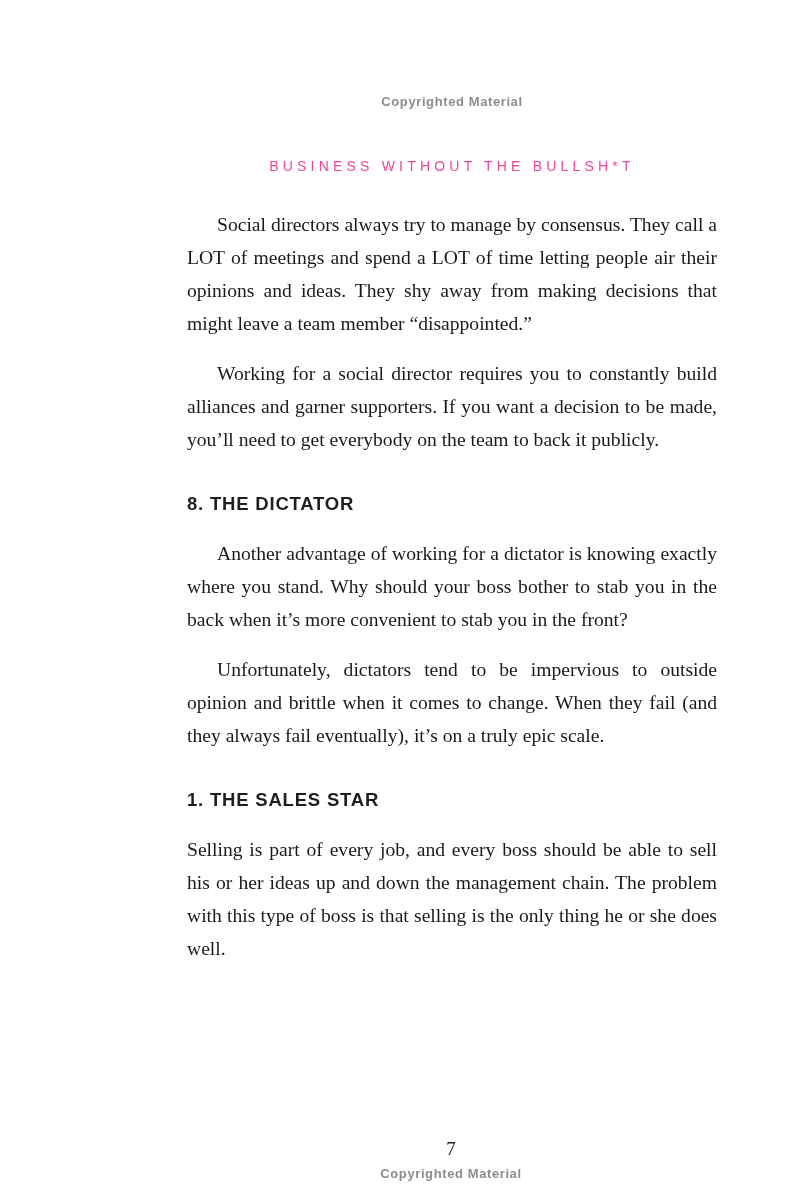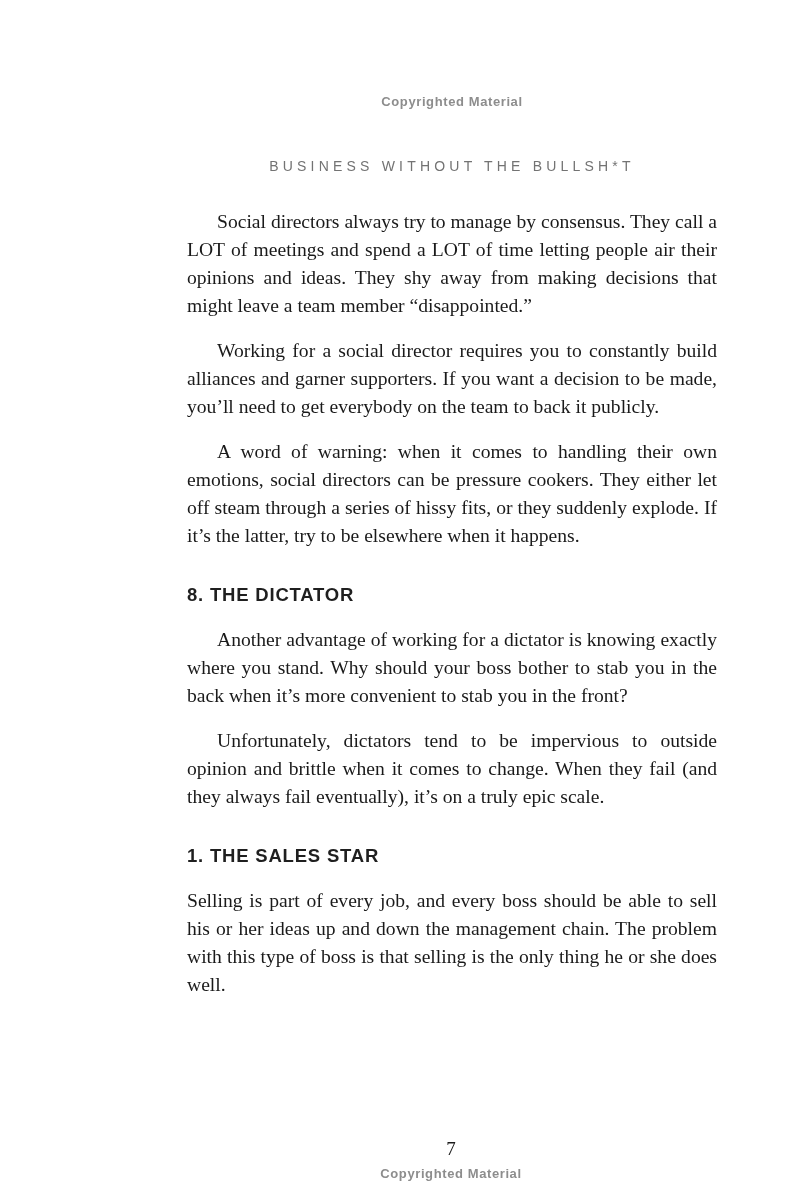--- a/index.html
+++ b/index.html
@@ -24,27 +24,27 @@
     font-weight: bold;
     letter-spacing: 0.6px;
     color: #8d8d8d;
   }
   .running-head {
     text-align: center;
     font-family: "Liberation Sans", "DejaVu Sans", sans-serif;
     font-size: 14px;
     font-weight: normal;
     letter-spacing: 4.2px;
-    color: #737373;
+    color: #ec4899;
     margin-top: 49px;
   }
   .body-text {
     margin-top: 34px;
     font-size: 19.6px;
-    line-height: 28px;
+    line-height: 33px;
     text-align: justify;
     color: #1a1a1a;
   }
   .body-text p {
     text-align: justify;
   }
   .body-text p.indent {
     text-indent: 30px;
   }
   .section-heading {
@@ -82,21 +82,20 @@
 <div class="page">
 
   <div class="copyright-notice">Copyrighted Material</div>
 
   <div class="running-head">BUSINESS WITHOUT THE BULLSH*T</div>
 
   <div class="body-text">
 
     <p class="indent">Social directors always try to manage by consensus. They call a LOT of meetings and spend a LOT of time letting people air their opinions and ideas. They shy away from making decisions that might leave a team member “disappointed.”</p>
     <p class="indent">Working for a social director requires you to constantly build alliances and garner supporters. If you want a decision to be made, you’ll need to get everybody on the team to back it publicly.</p>
-    <p class="indent">A word of warning: when it comes to handling their own emotions, social directors can be pressure cookers. They either let off steam through a series of hissy fits, or they suddenly explode. If it’s the latter, try to be elsewhere when it happens.</p>
 
     <h2 class="section-heading">8. THE DICTATOR</h2>
     <p class="indent">Another advantage of working for a dictator is knowing exactly where you stand. Why should your boss bother to stab you in the back when it’s more convenient to stab you in the front?</p>
     <p class="indent">Unfortunately, dictators tend to be impervious to outside opinion and brittle when it comes to change. When they fail (and they always fail eventually), it’s on a truly epic scale.</p>
 
     <h2 class="section-heading">1. THE SALES STAR</h2>
     <p>Selling is part of every job, and every boss should be able to sell his or her ideas up and down the management chain. The problem with this type of boss is that selling is the only thing he or she does well.</p>
 
   </div>
 

